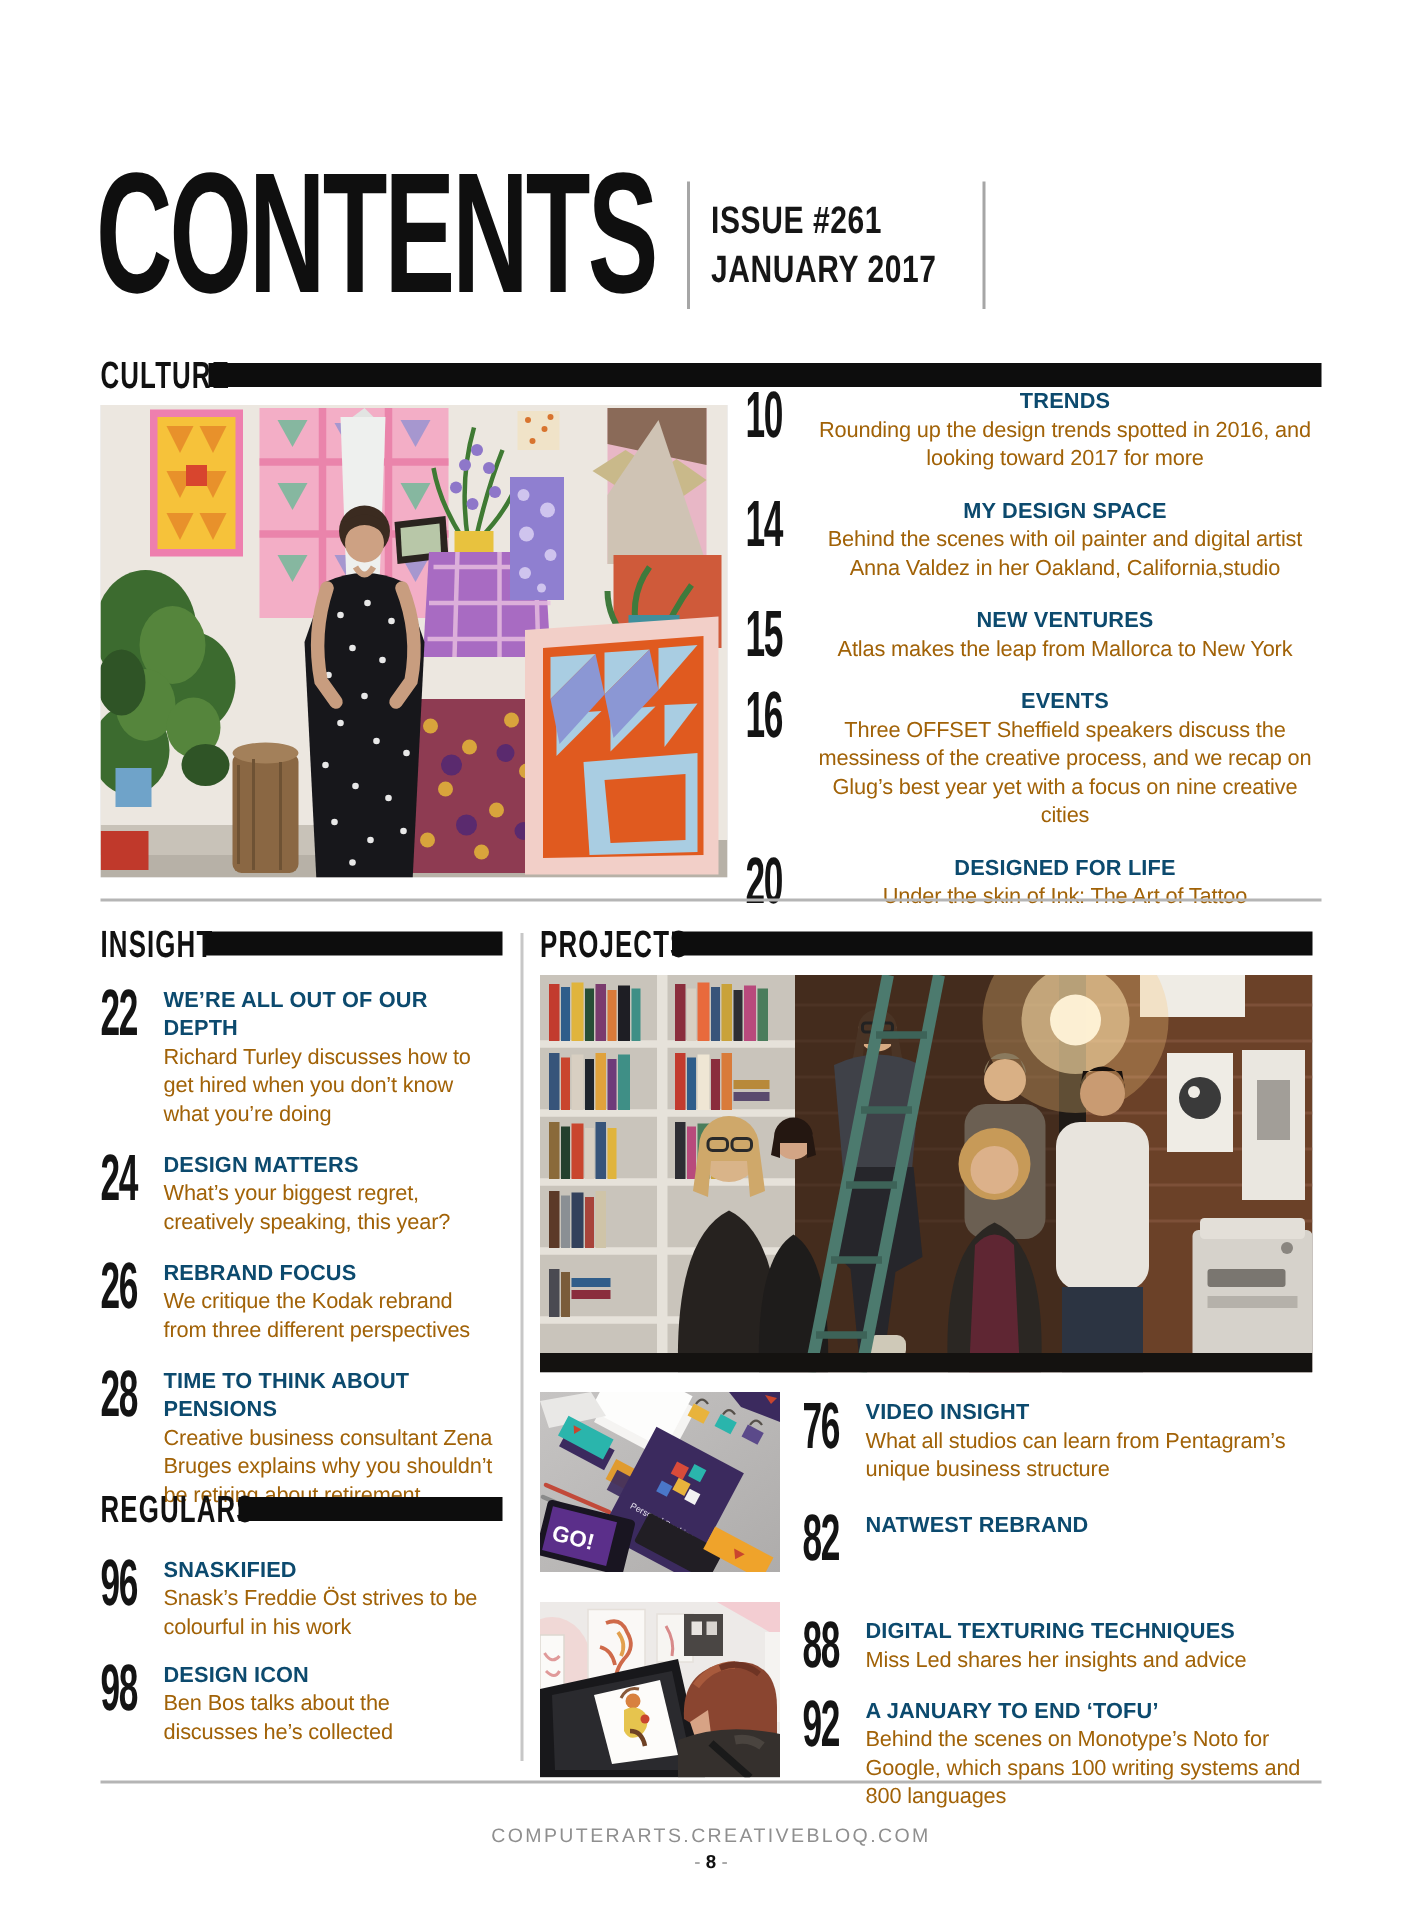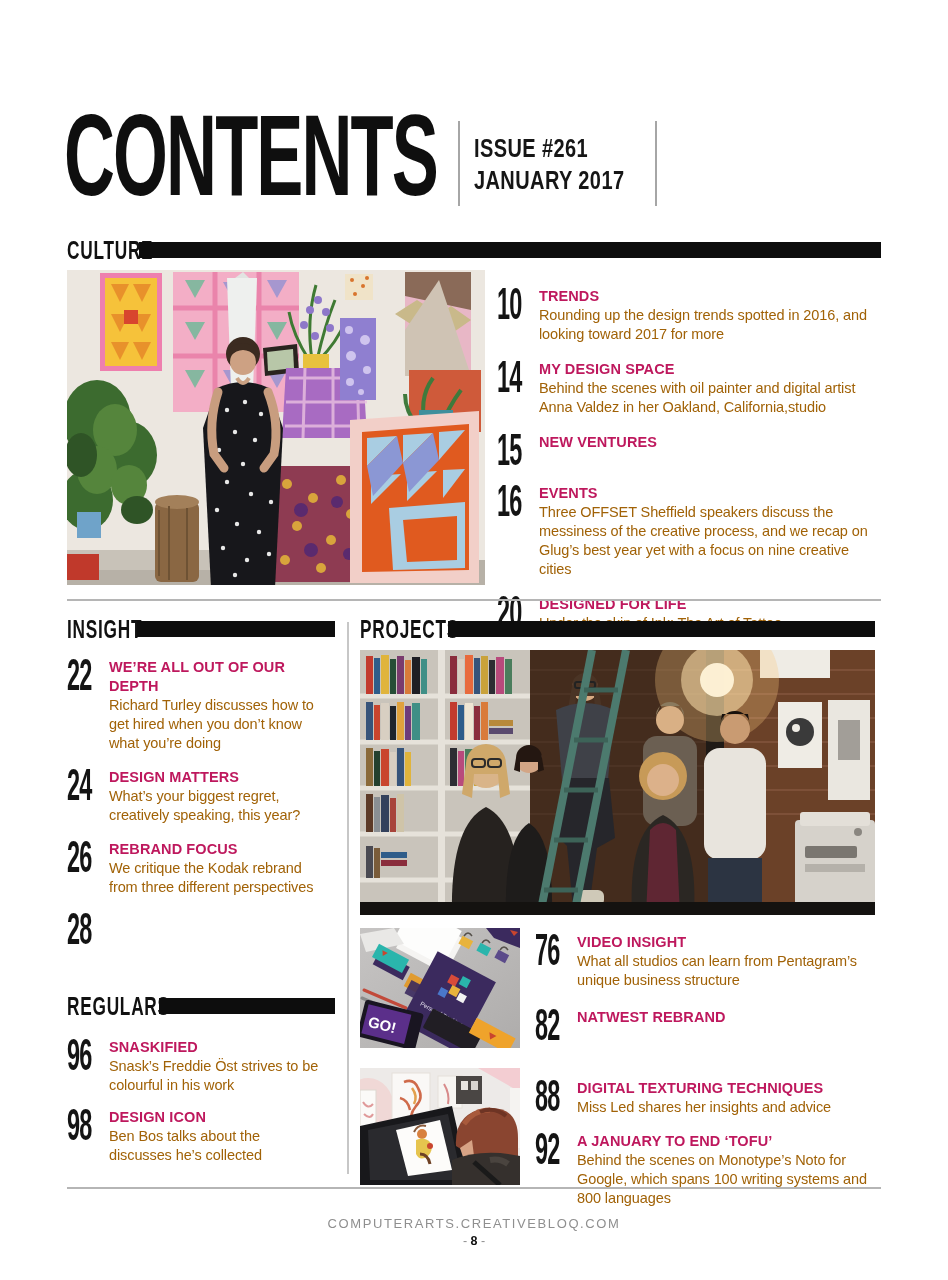--- a/index.html
+++ b/index.html
@@ -36,21 +36,21 @@
 
   
   .toc-item { display:flex; align-items:flex-start; margin-bottom:15px; }
   .toc-num {
     flex:0 0 42px; width:42px; overflow:visible;
     font-size:42px; font-weight:700; line-height:36px; letter-spacing:-1.5px;
     color:#141414; transform:scale(0.56,1.04); transform-origin:left top;
     white-space:nowrap;
   }
   .toc-text { flex:1 1 auto; padding-top:1px; }
-  .toc-title { font-size:14.5px; font-weight:700; letter-spacing:0.1px; line-height:19px; color:#be185d; }
+  .toc-title { font-size:14.5px; font-weight:700; letter-spacing:0.1px; line-height:19px; color:#0c4a6e; }
   .toc-desc  { font-size:14.5px; line-height:19px; color:#a16207; letter-spacing:-0.1px; }
 
   
   .hrule { height:2px; background:#b5b5b5; left:67px; width:814px; }
   .vdivider { left:347px; top:622px; width:2px; height:552px; background:#c7c7c7; }
 
   
   .photo { overflow:hidden; background:#ddd; }
   .photo svg { display:block; }
 
@@ -270,39 +270,40 @@
         <circle cx="180" cy="290" r="2.2"></circle>
           <circle cx="202" cy="284" r="2.2"></circle>
           <circle cx="168" cy="305" r="2.2"></circle>
       </g>
       <path d="M151,122 q-10,30 -4,62 l10,14" stroke="#c89d7f" stroke-width="9" fill="none" stroke-linecap="round"></path>
       <path d="M201,122 q12,30 6,62 l-10,14" stroke="#c89d7f" stroke-width="9" fill="none" stroke-linecap="round"></path>
       <path d="M170,108 q6,10 12,0" stroke="#caa183" stroke-width="4" fill="none"></path>
     </svg>
   </div>
 
-  <div class="abs" style="left:497px; top:286px; width:384px;">
+  <div class="abs" style="left:497px; top:258px; width:384px;text-align:center;">
     <div class="toc-item">
       <div class="toc-num">10</div>
       <div class="toc-text">
           <div class="toc-title">TRENDS</div>
       <div class="toc-desc">Rounding up the design trends spotted in 2016, and looking toward 2017 for more</div>
         </div>
     </div>
     <div class="toc-item">
       <div class="toc-num">14</div>
       <div class="toc-text">
           <div class="toc-title">MY DESIGN SPACE</div>
       <div class="toc-desc">Behind the scenes with oil painter and digital artist Anna Valdez in her Oakland, California,studio</div>
         </div>
     </div>
     <div class="toc-item">
       <div class="toc-num">15</div>
       <div class="toc-text">
           <div class="toc-title">NEW VENTURES</div>
+      <div class="toc-desc">Atlas makes the leap from Mallorca to New York</div>
         </div>
     </div>
     <div class="toc-item">
       <div class="toc-num">16</div>
       <div class="toc-text">
           <div class="toc-title">EVENTS</div>
       <div class="toc-desc">Three OFFSET Sheffield speakers discuss the messiness of the creative process, and we recap on Glug’s best year yet with a focus on nine creative cities</div>
         </div>
     </div>
     <div class="toc-item">
@@ -339,20 +340,24 @@
       </div>
       <div class="toc-item" style="margin-bottom:14px;">
         <div class="toc-num">26</div>
         <div class="toc-text">
             <div class="toc-title">REBRAND FOCUS</div>
         <div class="toc-desc" style="width:224px;">We critique the Kodak rebrand from three different perspectives</div>
           </div>
       </div>
       <div class="toc-item">
         <div class="toc-num">28</div>
+        <div class="toc-text">
+            <div class="toc-title">TIME TO THINK ABOUT PENSIONS</div>
+        <div class="toc-desc" style="width:224px;">Creative business consultant Zena Bruges explains why you shouldn’t be retiring about retirement</div>
+          </div>
       </div>
     </div>
   </div>
 
   <div class="abs" style="left:67px; top:995px; width:268px;">
     <div class="sec-head" style="position:relative;">
       <span class="sec-label">REGULARS</span>
       <span class="sec-bar" style="left:92px;"></span>
     </div>
     <div style="margin-top:20px;">

